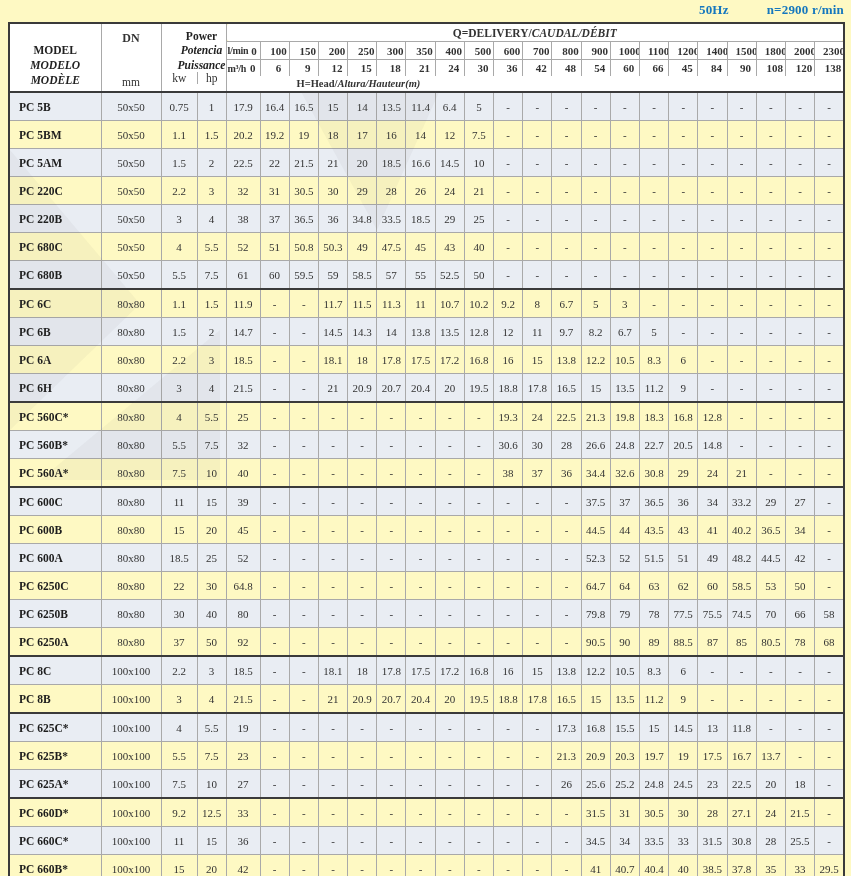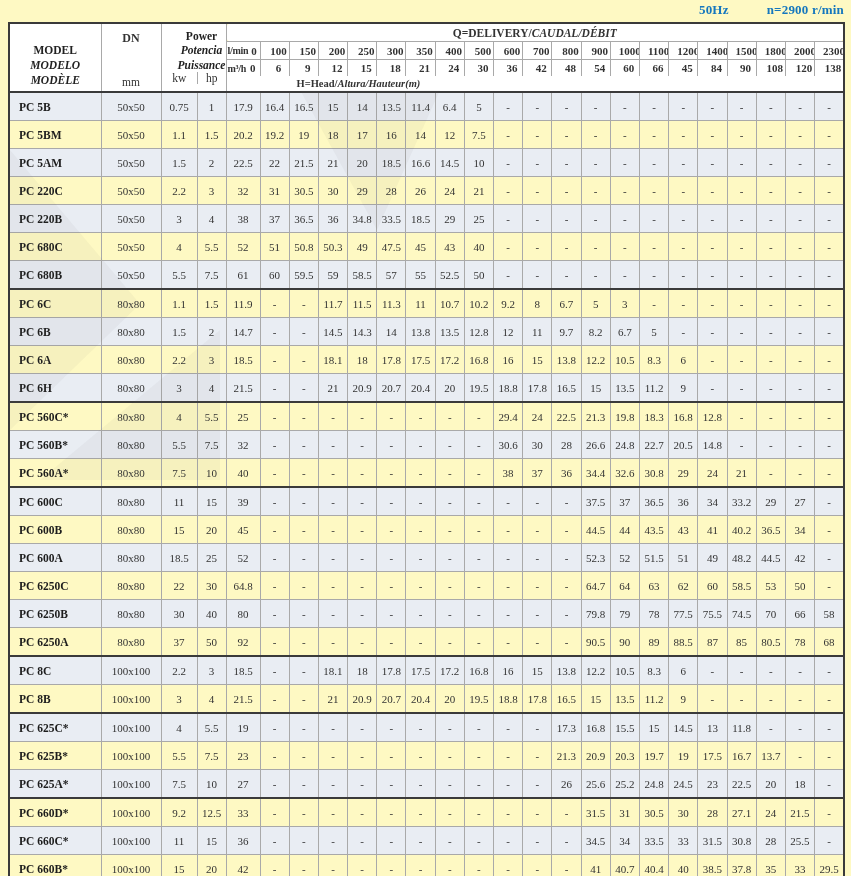--- a/index.html
+++ b/index.html
@@ -496,21 +496,21 @@
           <td class="num-cell">5.5</td>
           <td class="q-cell">25</td>
           <td class="q-cell">-</td>
           <td class="q-cell">-</td>
           <td class="q-cell">-</td>
           <td class="q-cell">-</td>
           <td class="q-cell">-</td>
           <td class="q-cell">-</td>
           <td class="q-cell">-</td>
           <td class="q-cell">-</td>
-          <td class="q-cell">29.4</td>
+          <td class="q-cell">19.3</td>
           <td class="q-cell">24</td>
           <td class="q-cell">22.5</td>
           <td class="q-cell">21.3</td>
           <td class="q-cell">19.8</td>
           <td class="q-cell">18.3</td>
           <td class="q-cell">16.8</td>
           <td class="q-cell">12.8</td>
           <td class="q-cell">-</td>
           <td class="q-cell">-</td>
           <td class="q-cell">-</td>

